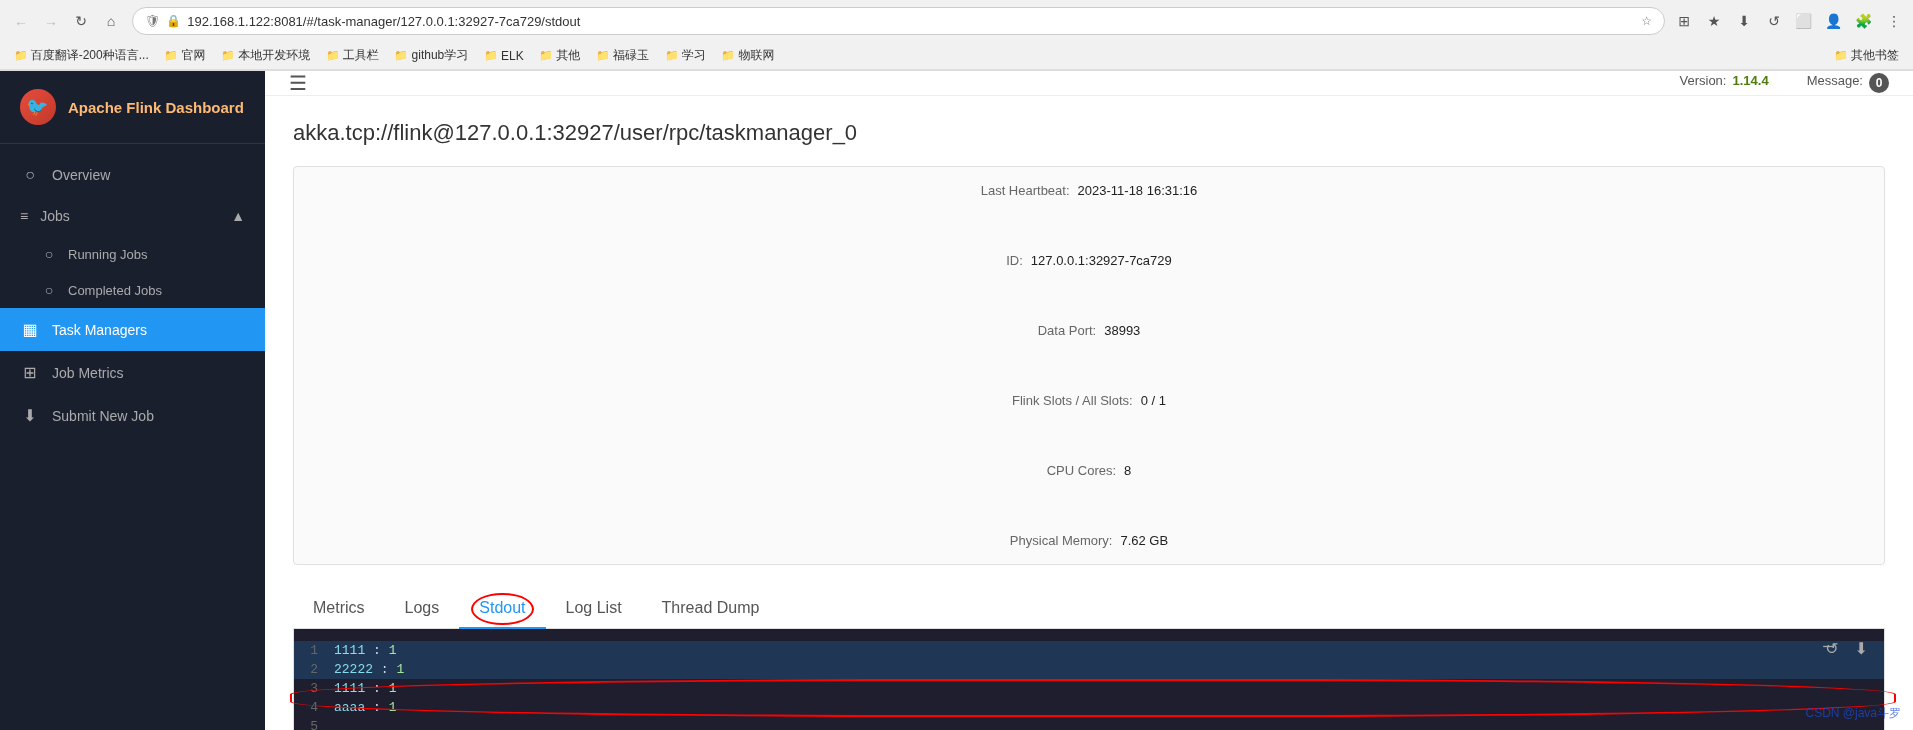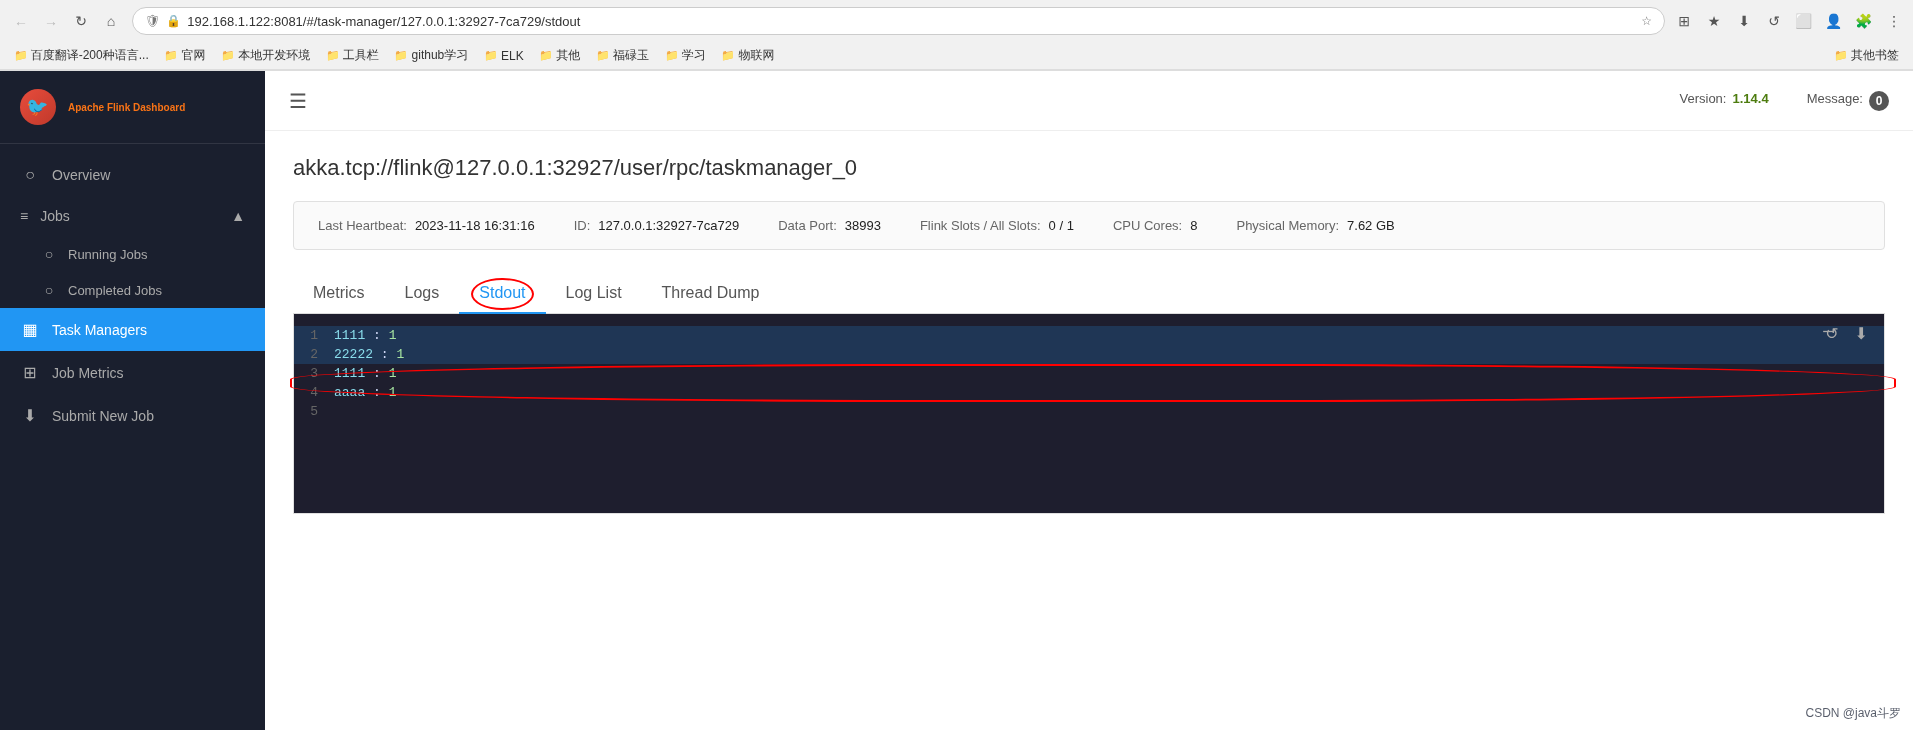--- a/index.html
+++ b/index.html
@@ -47,21 +47,21 @@
     .sidebar {
       width: 265px; background: #1a1f2e; color: white; display: flex; flex-direction: column; flex-shrink: 0;
     }
     .sidebar-header {
       display: flex; align-items: center; gap: 12px; padding: 18px 20px; border-bottom: 1px solid rgba(255,255,255,0.1);
     }
     .sidebar-logo {
       width: 36px; height: 36px; border-radius: 50%; background: linear-gradient(135deg, #e74c3c, #c0392b);
       display: flex; align-items: center; justify-content: center; font-size: 18px;
     }
-    .sidebar-title { font-size: 10px; font-weight: bold; color: #f97316; }
+    .sidebar-title { font-size: 15px; font-weight: bold; color: #fdba74; }
     .sidebar-nav { flex: 1; padding: 10px 0; }
     .nav-item {
       display: flex; align-items: center; gap: 12px; padding: 12px 20px;
       cursor: pointer; color: #aaa; font-size: 14px; transition: background 0.2s;
     }
     .nav-item.active { background: #2196f3; color: white; }
     .nav-item .nav-icon { font-size: 16px; width: 20px; text-align: center; }
     .nav-group { }
     .nav-group-header {
       display: flex; align-items: center; justify-content: space-between;
@@ -93,21 +93,21 @@
 
     
     .page-content { padding: 24px 28px; }
     .page-title { font-size: 22px; font-weight: 400; color: #333; margin-bottom: 20px; }
 
     
     .info-grid {
       border: 1px solid #e0e0e0; border-radius: 4px; background: #fafafa;
       padding: 16px 24px; margin-bottom: 24px;
     }
-    .info-row { display: flex; gap: 39px; margin-bottom: 8px; align-items: flex-start; font-size: 13px; }
+    .info-row { display: flex; gap: 55px; margin-bottom: 8px; align-items: center; font-size: 13px; flex-direction: column; }
     .info-row:last-child { margin-bottom: 0; }
     .info-pair { display: flex; gap: 8px; align-items: center; }
     .info-pair-label { color: #666; }
     .info-pair-value { font-weight: normal; color: #222; }
 
     
     .tabs { display: flex; gap: 0; border-bottom: 1px solid #ddd; margin-bottom: 0; }
     .tab {
       padding: 10px 20px; font-size: 16px; color: #555; cursor: pointer;
       border-bottom: 2px solid transparent; margin-bottom: -1px;
@@ -165,21 +165,21 @@
       border-radius: 40%;
       pointer-events: none;
     }
 
     .minimize-btn {
       position: absolute; top: 8px; right: 50px; color: #aaa; font-size: 18px; cursor: pointer; z-index: 10;
     }
 
     
     .watermark {
-      position: fixed; bottom: 8px; right: 12px; font-size: 12px; color: #0f172a; opacity: 0.7;
+      position: fixed; bottom: 8px; right: 12px; font-size: 12px; color: #1d4ed8; opacity: 0.7;
     }
   </style>
 </head>
 <body>
 
 <div class="browser-chrome">
   <div class="browser-toolbar">
     <div class="nav-buttons">
       <button class="nav-btn disabled">←</button>
       <button class="nav-btn disabled">→</button>

